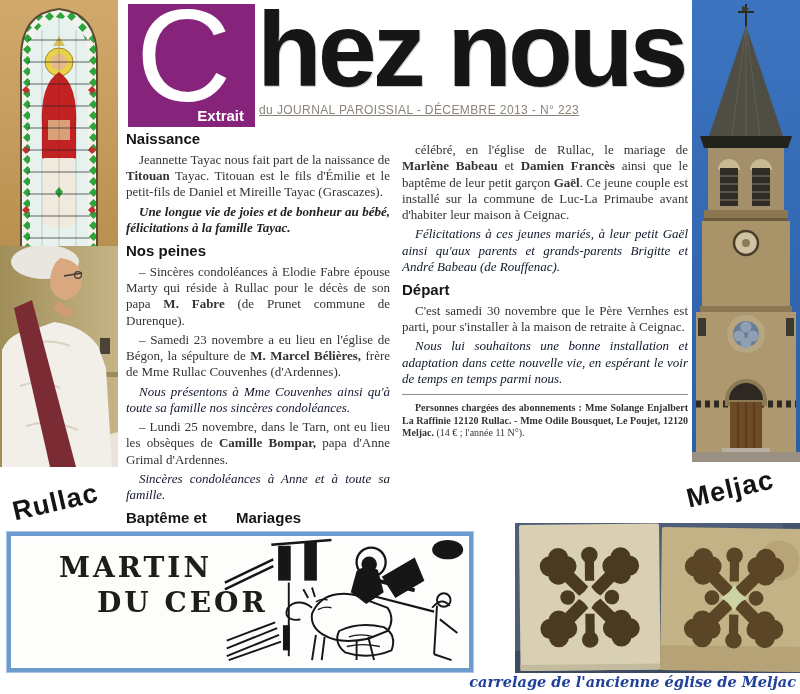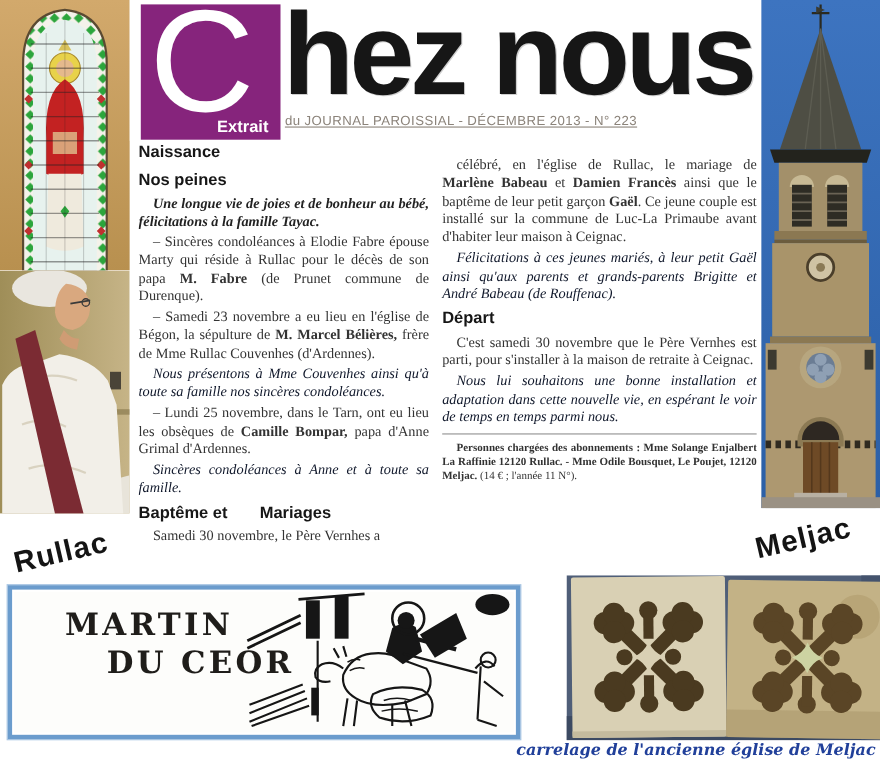--- a/index.html
+++ b/index.html
@@ -139,22 +139,23 @@
       <span class="c-letter">C</span>
       <span class="extrait">Extrait</span>
     </div>
     <span class="title-rest">hez nous</span>
     <div class="subtitle">du JOURNAL PAROISSIAL - DÉCEMBRE 2013 - N° 223</div>
   </div>
 
   <div class="article">
     <div class="col col-left">
         <div class="blk h">Naissance</div>
+        <div class="blk p"><span>Jeannette Tayac nous fait part de la naissance de </span><span style="font-weight: 700;">Titouan</span><span> Tayac. Titouan est le fils d'Émilie et le petit-fils de Daniel et Mireille Tayac (Grascazes).</span></div>
+        <div class="blk p itb"><span>Une longue vie de joies et de bonheur au bébé, félicitations à la famille Tayac.</span></div>
         <div class="blk h">Nos peines</div>
-        <div class="blk p itb"><span>Une longue vie de joies et de bonheur au bébé, félicitations à la famille Tayac.</span></div>
         <div class="blk p"><span>– Sincères condoléances à Elodie Fabre épouse Marty qui réside à Rullac pour le décès de son papa </span><span style="font-weight: 700;">M. Fabre</span><span> (de Prunet commune de Durenque).</span></div>
         <div class="blk p"><span>– Samedi 23 novembre a eu lieu en l'église de Bégon, la sépulture de </span><span style="font-weight: 700;">M. Marcel Bélières,</span><span> frère de Mme Rullac Couvenhes (d'Ardennes).</span></div>
         <div class="blk p ital"><span>Nous présentons à Mme Couvenhes ainsi qu'à toute sa famille nos sincères condoléances.</span></div>
         <div class="blk p"><span>– Lundi 25 novembre, dans le Tarn, ont eu lieu les obsèques de </span><span style="font-weight: 700;">Camille Bompar,</span><span> papa d'Anne Grimal d'Ardennes.</span></div>
         <div class="blk p ital"><span>Sincères condoléances à Anne et à toute sa famille.</span></div>
         <div class="blk h">Baptême et&nbsp;&nbsp;&nbsp;&nbsp;&nbsp;&nbsp;&nbsp;Mariages</div>
         <div class="blk p"><span>Samedi 30 novembre, le Père Vernhes a</span></div>
       </div>
     <div class="col col-right">
         <div class="blk p"><span>célébré, en l'église de Rullac, le mariage de </span><span style="font-weight: 700;">Marlène Babeau</span><span> et </span><span style="font-weight: 700;">Damien Francès</span><span> ainsi que le baptême de leur petit garçon </span><span style="font-weight: 700;">Gaël</span><span>. Ce jeune couple est installé sur la commune de Luc-La Primaube avant d'habiter leur maison à Ceignac.</span></div>

